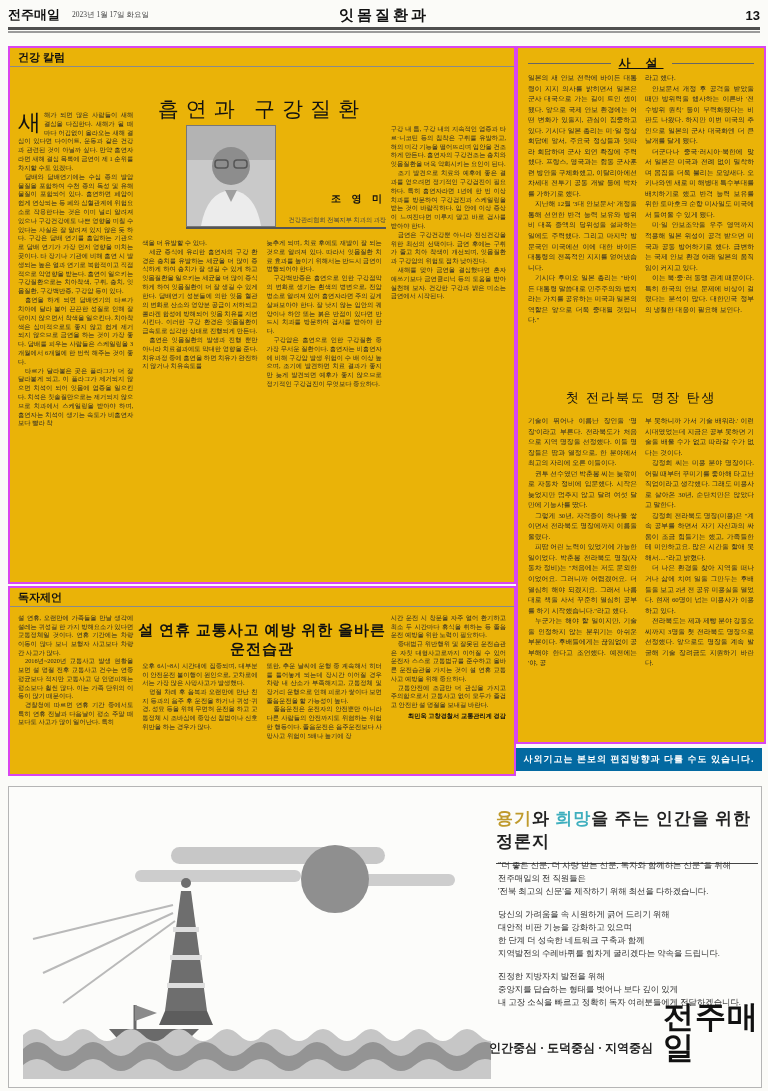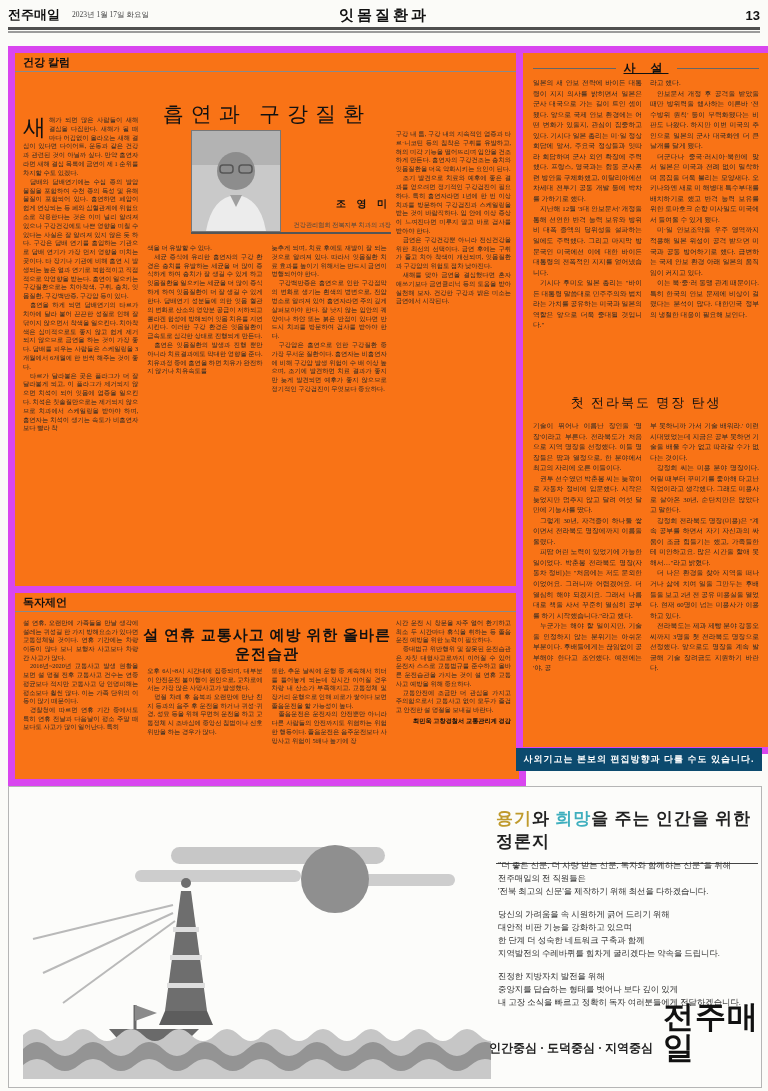--- a/index.html
+++ b/index.html
@@ -9,21 +9,21 @@
   
   .masthead{position:absolute;top:4px;left:8px;right:8px;height:22px;display:flex;align-items:center;}
   .mast-logo{font-family:"Liberation Sans",sans-serif;font-weight:bold;font-size:13px;color:#111;}
   .mast-date{font-size:7.5px;margin-left:12px;color:#444;}
   .mast-section{position:absolute;left:0;right:0;text-align:center;font-size:15px;font-weight:bold;letter-spacing:3px;color:#111;}
   .mast-page{margin-left:auto;font-family:"Liberation Sans",sans-serif;font-weight:bold;font-size:13px;color:#111;}
   .rule-double{position:absolute;top:27px;left:8px;right:8px;height:6px;
                background:linear-gradient(#4f4f4f 0 3px,transparent 3px 4px,#9b9b9b 4px 6px);}
 
   
-  .box{position:absolute;border:7px solid #d946ef;background:#f97316;overflow:hidden;}
+  .box{position:absolute;border:2px solid #d946ef;background:#eab308;overflow:hidden;}
   .box-label{height:17px;line-height:17px;border-bottom:1px solid #8a8a8a;padding:1px 8px 0;
              font-family:"Liberation Sans",sans-serif;font-weight:bold;font-size:11px;color:#111;}
 
   
   .col p, .ecol p, .rcol p{margin:0;text-indent:7px;}
   .col p:first-child, .ecol p:first-child, .rcol p:first-child{text-indent:0;}
   .c1 p:first-child{text-indent:0;}
 
   
   .health{left:8px;top:46px;width:504px;height:534px;}
@@ -58,21 +58,21 @@
   .editorial{left:516px;top:46px;width:246px;height:694px;}
   .ed-header{display:flex;align-items:center;gap:8px;padding:7px 10px 1px;}
   .ed-header .hline{flex:1;height:1px;background:#666;}
   .ed-label{font-size:12px;font-weight:bold;letter-spacing:6px;color:#111;text-decoration:underline;}
   .ed-headline{text-align:center;font-size:13px;letter-spacing:2px;margin:8px 0 9px;color:#111;}
   .ed-cols{display:flex;gap:8px;padding:0 10px;overflow:hidden;}
   .ed-cols .ecol{flex:1;font-size:6.8px;line-height:1.55;text-align:justify;color:#262626;}
   .a1{height:308px;}
   .a2{height:322px;}
 
-  .notice-bar{position:absolute;left:516px;top:748px;width:246px;height:23px;background:#0c4a6e;
+  .notice-bar{position:absolute;left:516px;top:748px;width:246px;height:23px;background:#0369a1;
               color:#fff;display:flex;align-items:center;justify-content:center;
               font-family:"Liberation Sans",sans-serif;font-weight:bold;font-size:9px;letter-spacing:1px;}
 
   
   .banner{left:8px;top:786px;width:752px;height:300px;border:1px solid #b5b5b5;background:#fcfcfa;}
   .banner-headline{position:absolute;left:487px;top:20px;width:262px;font-size:17px;font-weight:bold;
                    letter-spacing:1px;border-bottom:1px solid #444;padding-bottom:10px;color:#222;}
   .banner-text{position:absolute;left:489px;top:72px;width:262px;font-size:8.4px;line-height:1.55;color:#2c2c2c;}
   .banner-text p{margin:0 0 10px;white-space:pre-line;}
   .banner-footer{position:absolute;left:480px;bottom:24px;width:276px;display:flex;align-items:flex-end;gap:10px;}

